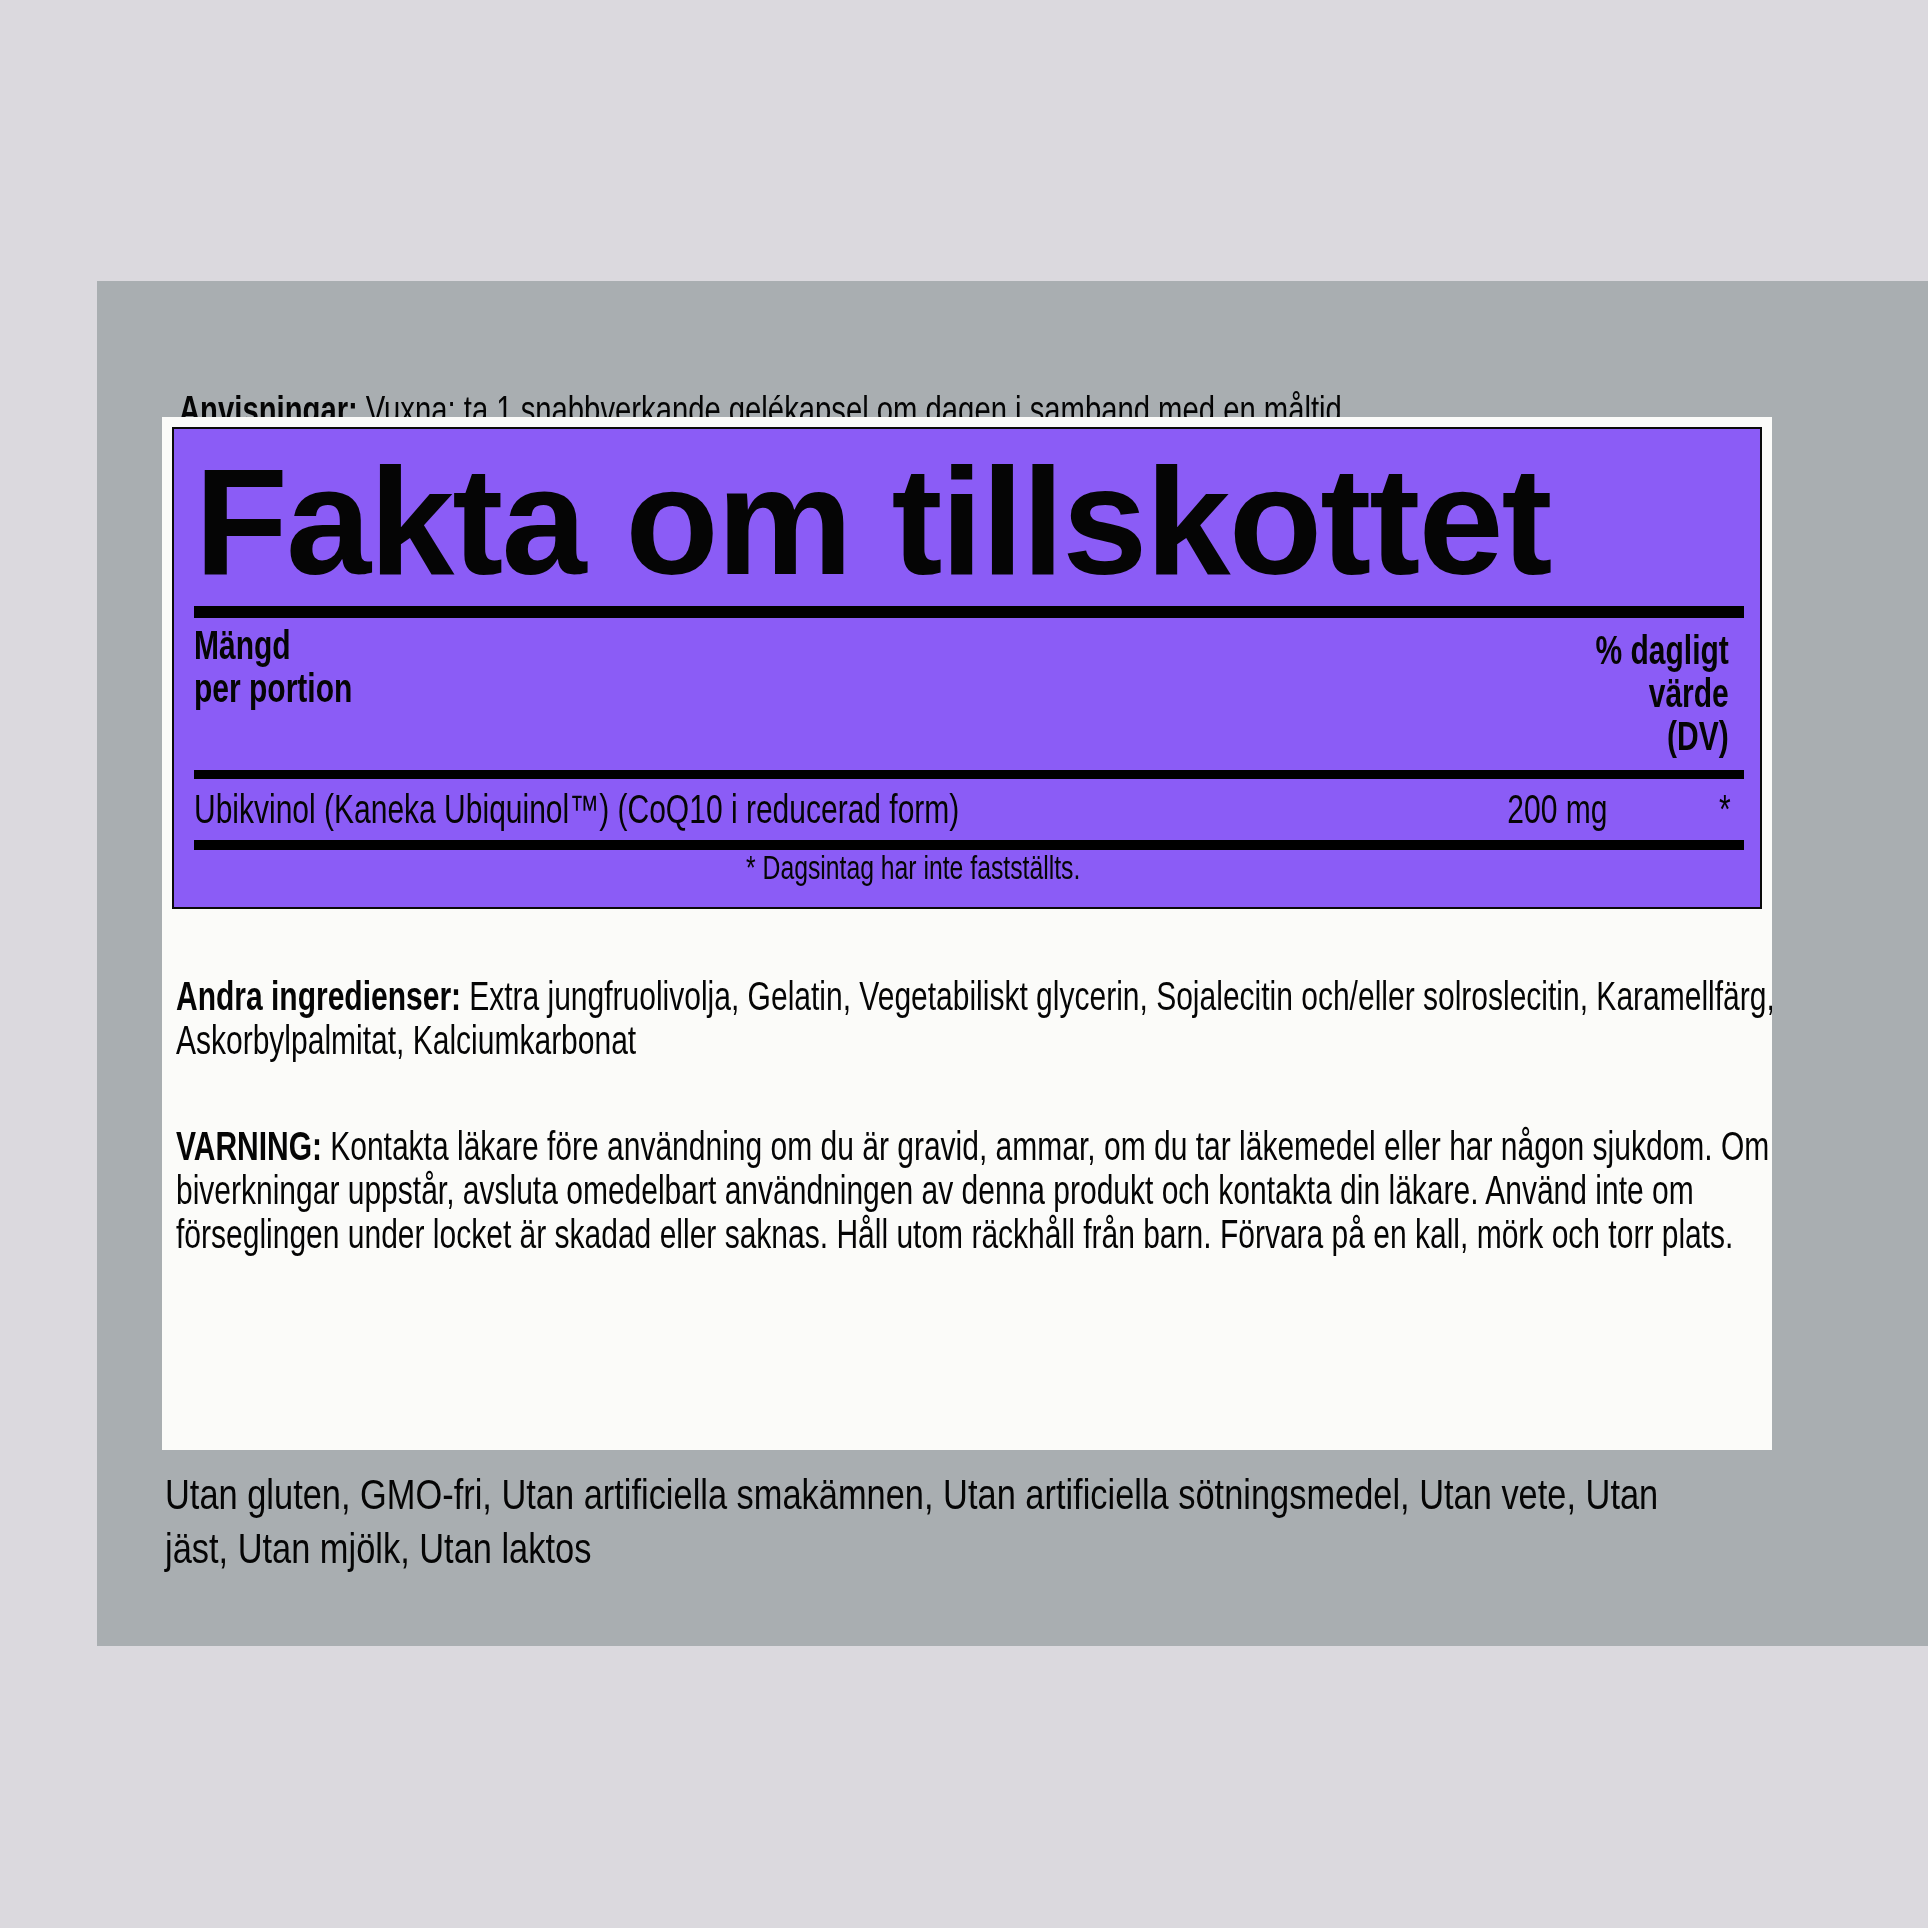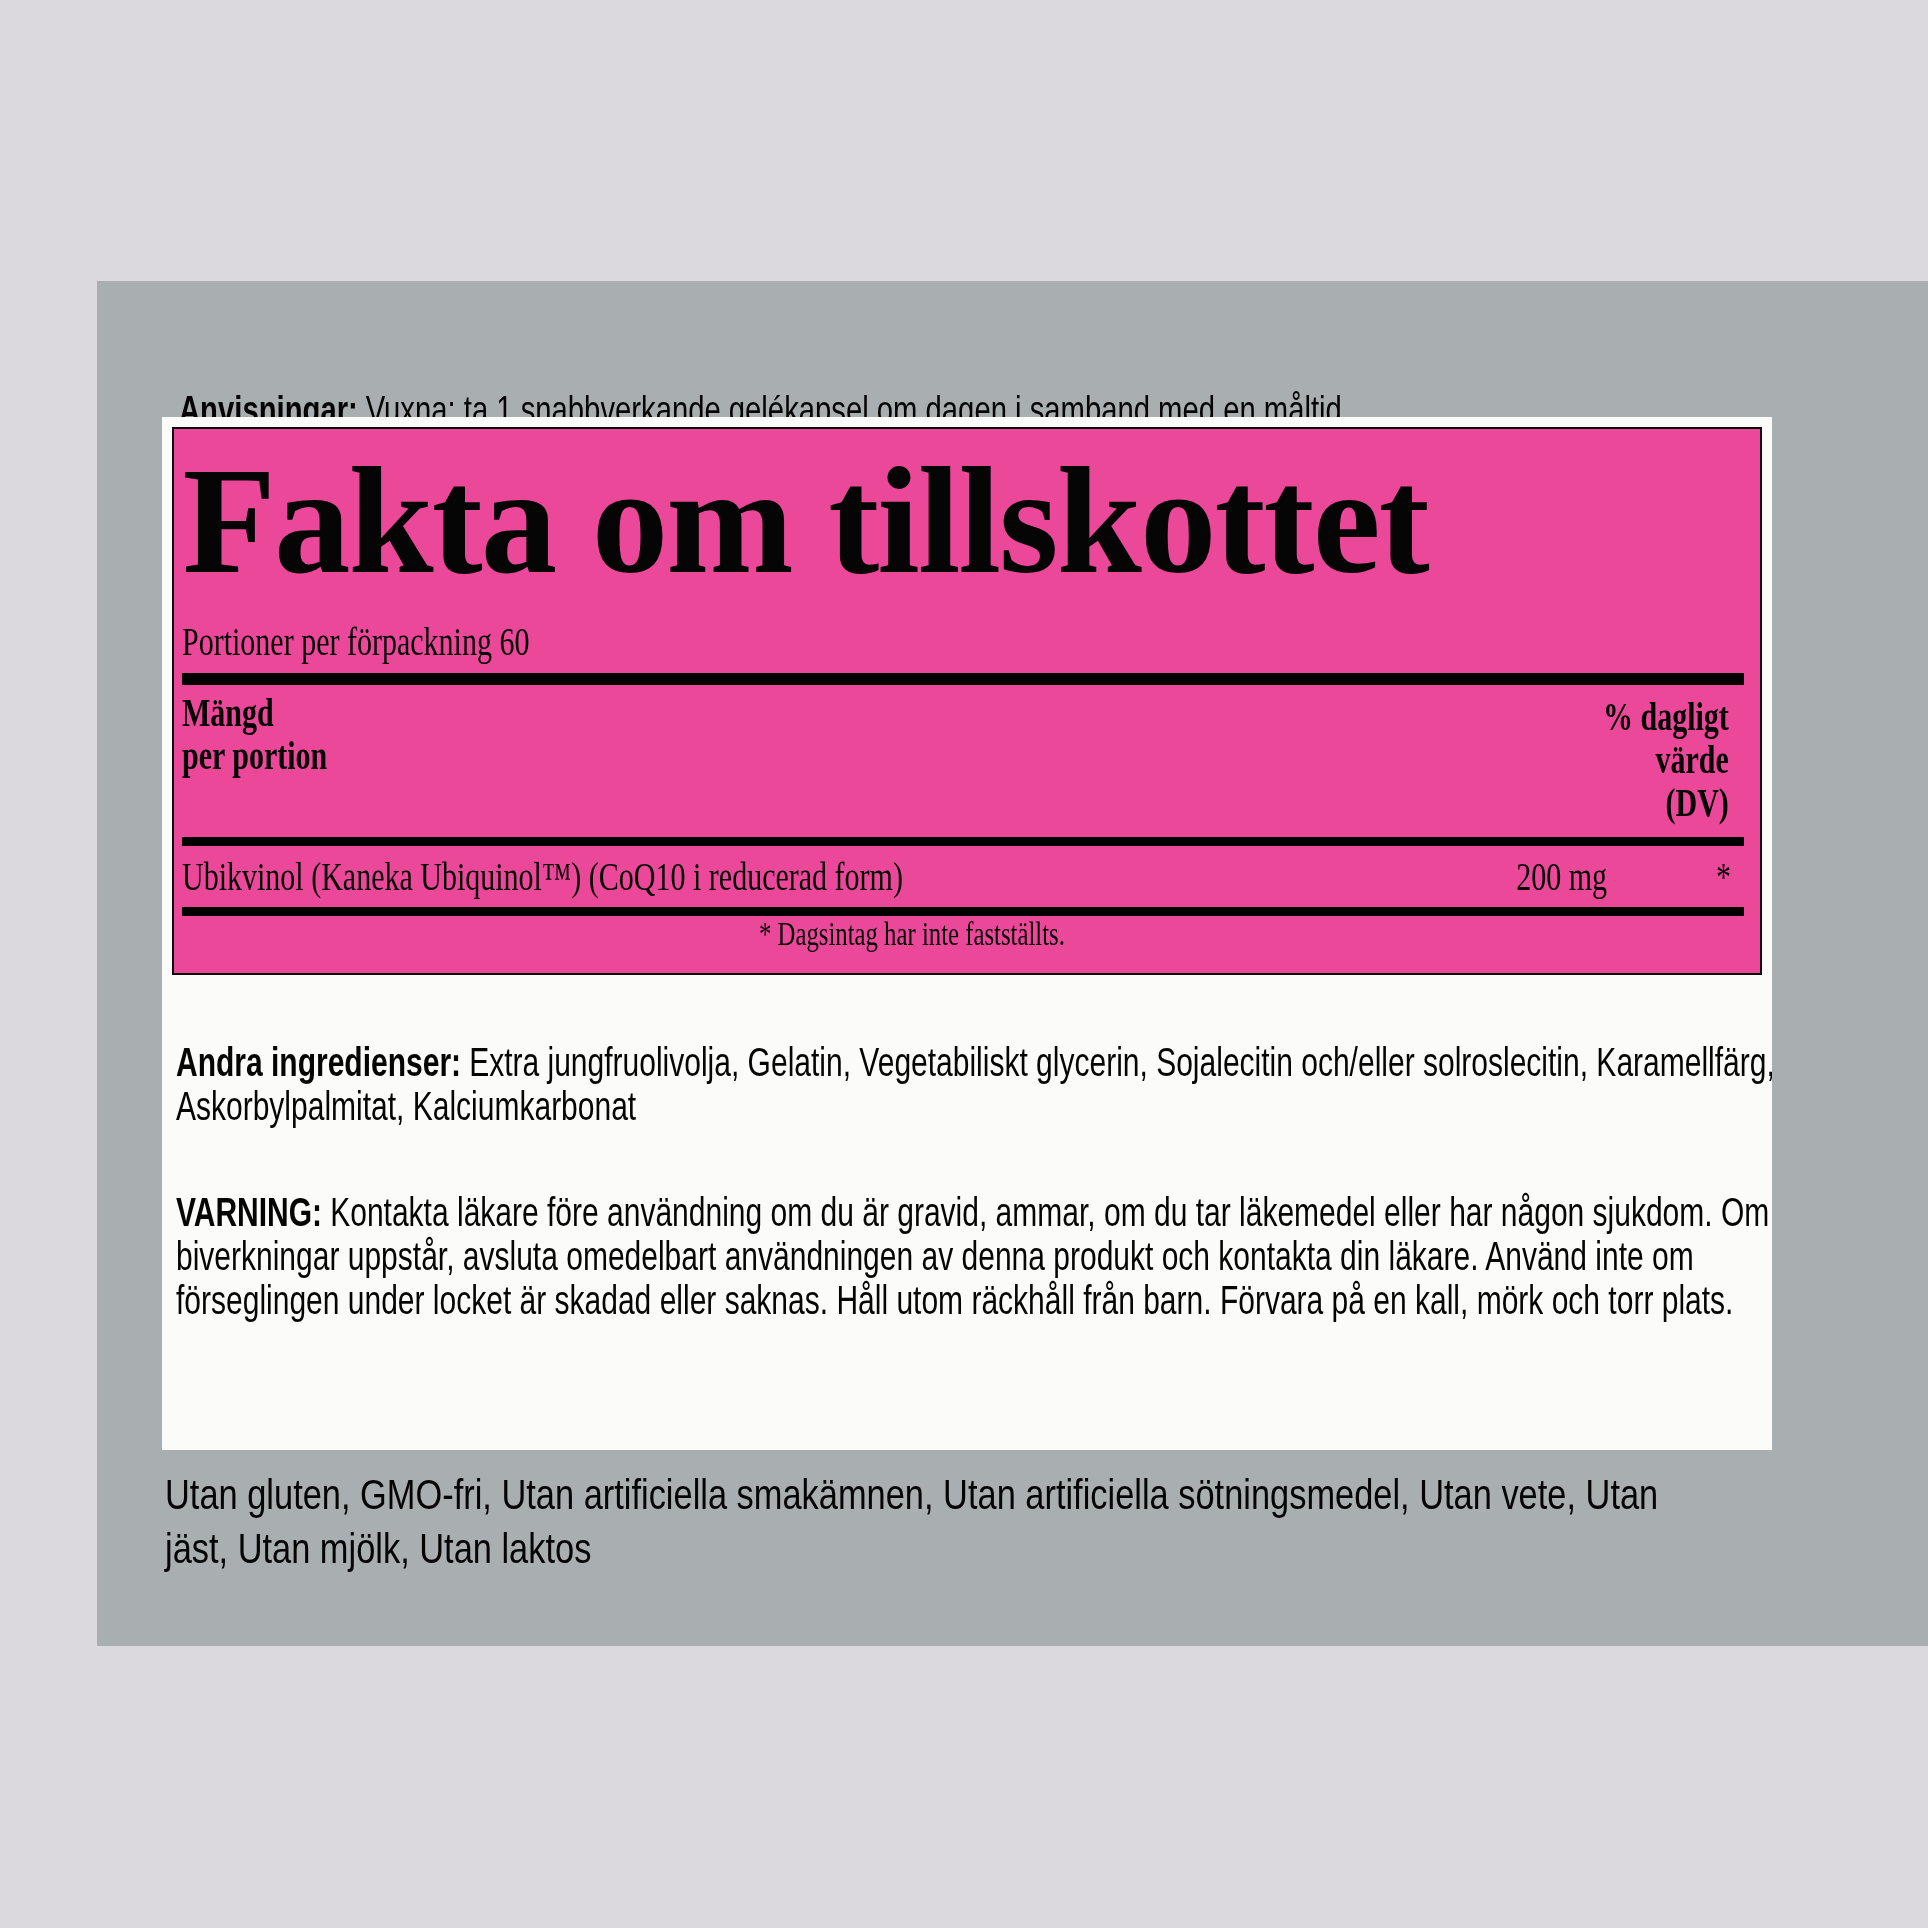--- a/index.html
+++ b/index.html
@@ -31,23 +31,22 @@
   .label-card {
     position: absolute;
     left: 65px; top: 136px;
     width: 1610px; height: 1033px;
     background: #fbfbf9;
     overflow: hidden;
   }
   .facts-box {
     margin: 10.4px 10.4px 0 10.4px;
     border: 2.8px solid #0a0a0a;
-    padding: 0 16px 21px 8px;
-    background: #ec4899;
-    font-family: Liberation Serif, serif;
+    padding: 0 16px 21px 20px;
+    background: #8b5cf6;
   }
   .facts-title {
     margin-top: 15px;
     font-size: 153px;
     line-height: 153px;
     font-weight: bold;
     letter-spacing: -1.9px;
     white-space: nowrap;
   }
   .serving { margin-top: 28px; font-size: 40px; line-height: 45px; }
@@ -116,23 +115,20 @@
     <span class="lead">Anvisningar:</span><span>Vuxna: ta 1 snabbverkande gelékapsel om dagen i samband med en måltid.</span>
   </div>
 
   <div class="label-card">
 
     <div class="facts-box">
 
       <div class="facts-title">Fakta om tillskottet</div>
 
 
-      <div class="servings2">
-        <span class="cond">Portioner per förpackning 60</span>
-      </div>
 
       <div class="bar-thick"></div>
 
       <div class="hdr-row">
         <div class="hdr-left">
           <span class="cond">Mängd
 per portion</span>
         </div>
         <div class="hdr-right">
           <span class="cond-r">% dagligt

